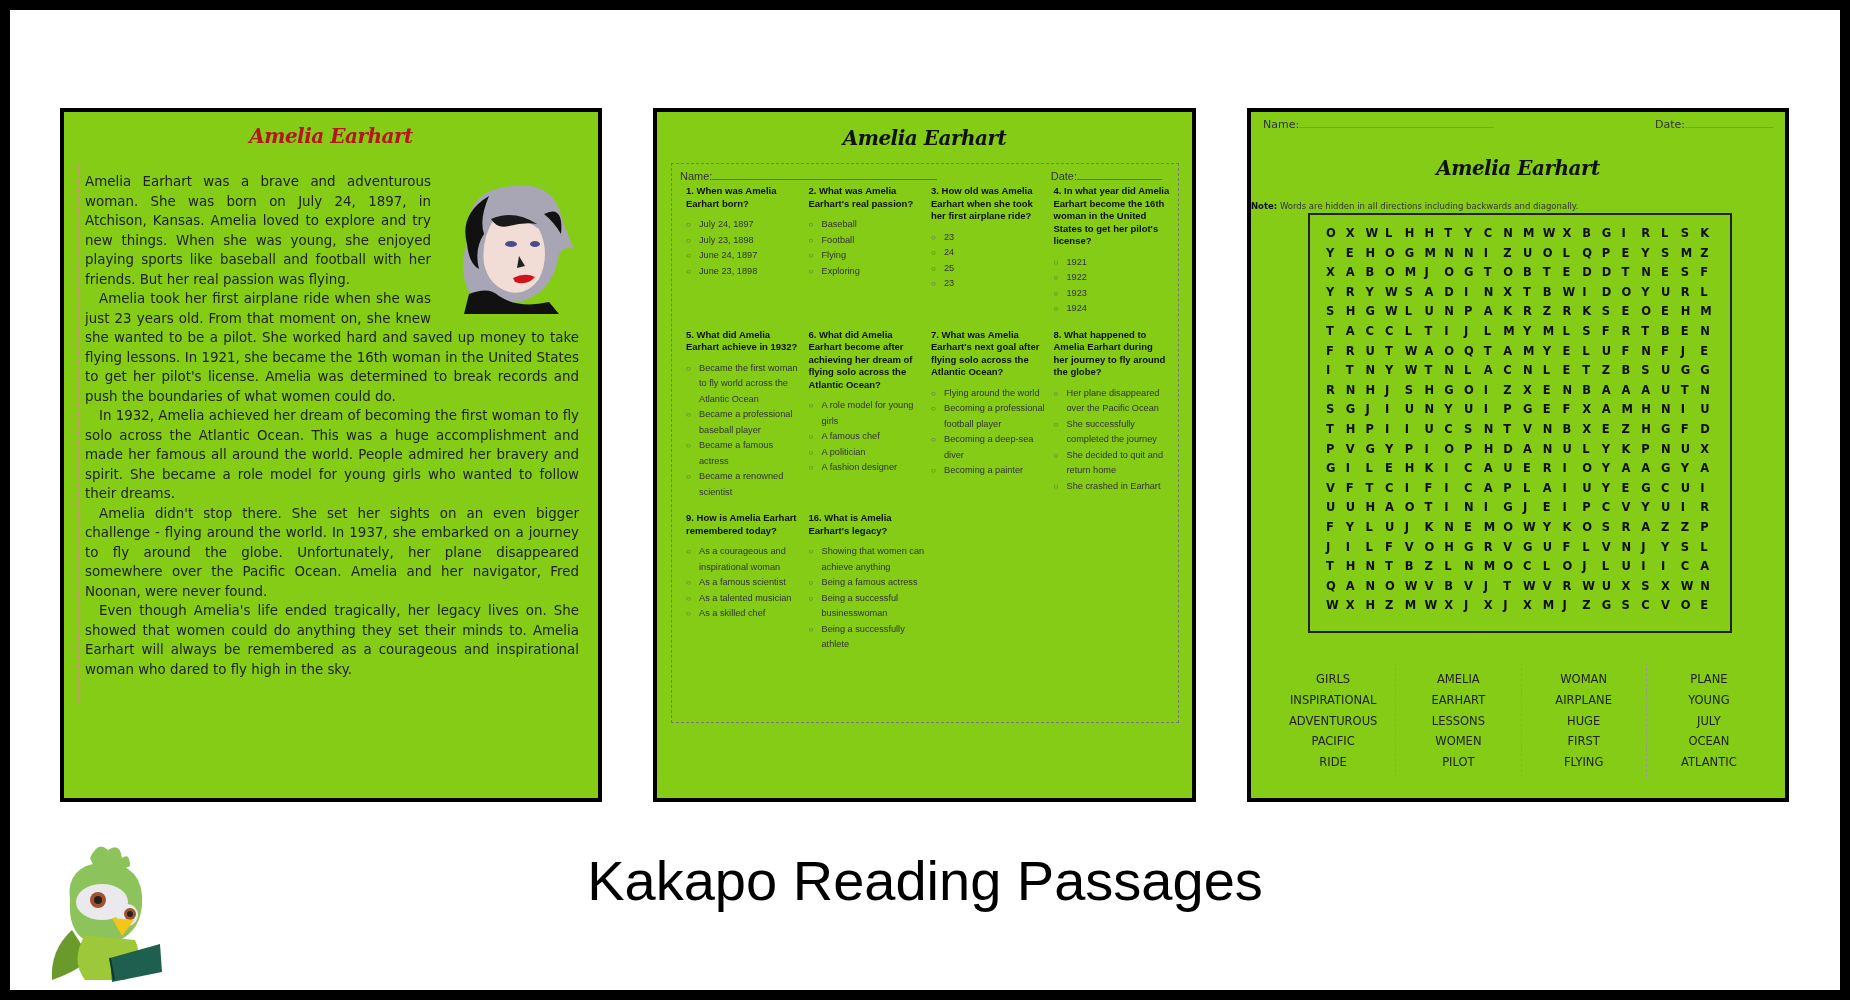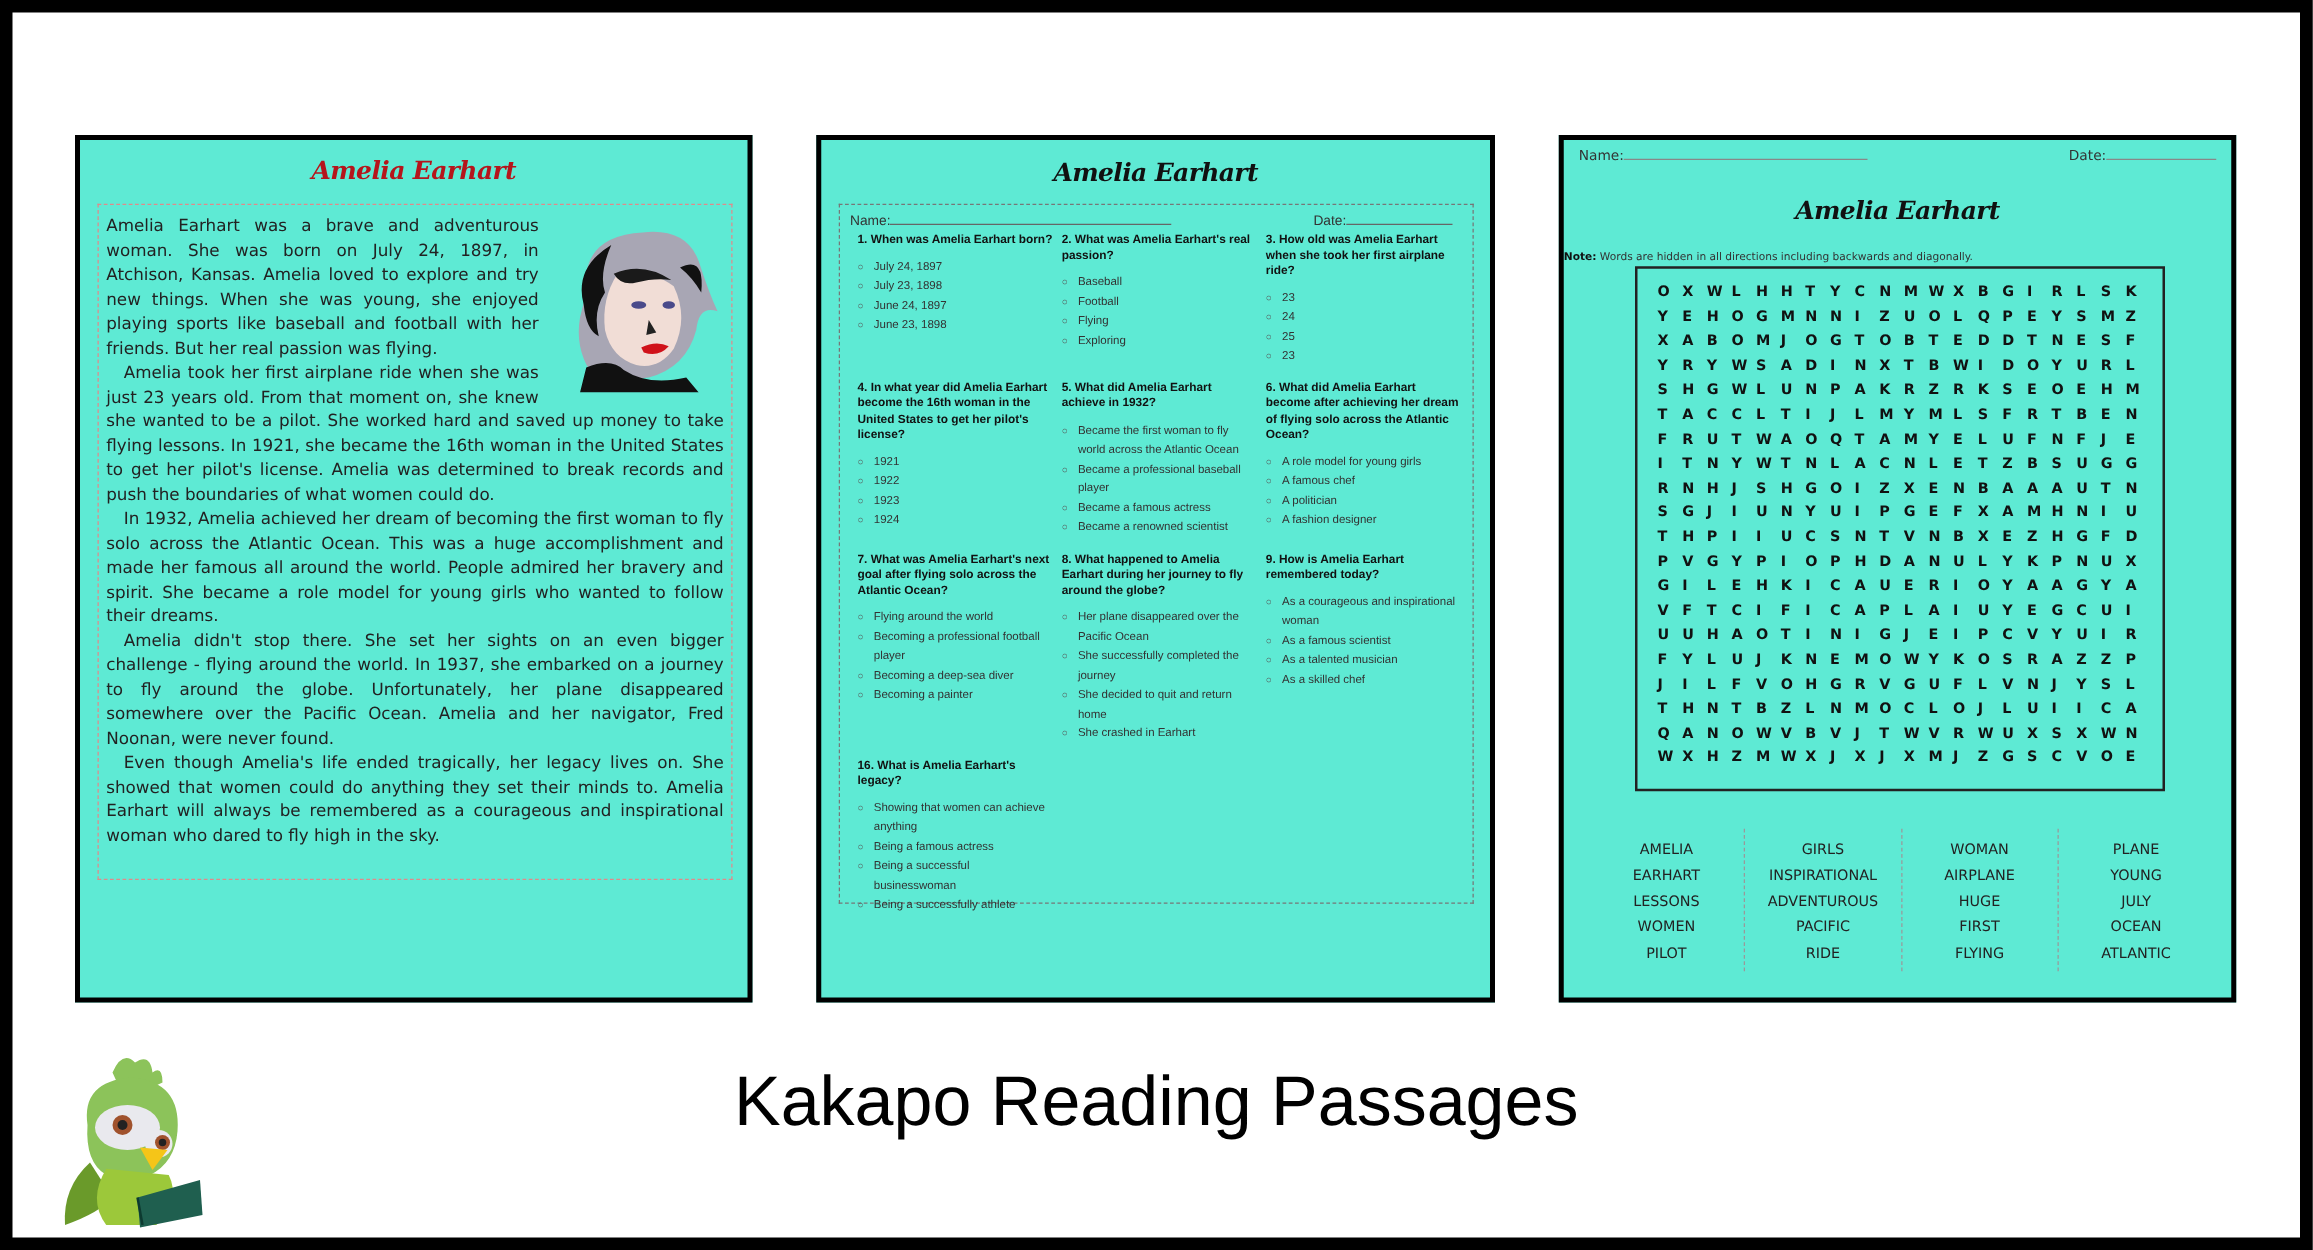--- a/index.html
+++ b/index.html
@@ -2,21 +2,21 @@
 <html><head>
 <meta charset="utf-8">
 <style>
   * { box-sizing: border-box; margin: 0; padding: 0; }
   html, body { width: 1850px; height: 1000px; background: #000; overflow: hidden; }
   .canvas {
     position: absolute; left: 10px; top: 10px; width: 1830px; height: 980px;
     background: #fff;
   }
   .card {
-    position: absolute; top: 108px; height: 694px; background: #5eead4;
+    position: absolute; top: 108px; height: 694px; background: #84cc16;
     border: 4px solid #000;
     font-family: "DejaVu Sans", sans-serif; color: #222;
   }
   .card1 { left: 60px; width: 542px; }
   .card2 { left: 653px; width: 543px; }
   .card3 { left: 1247px; width: 542px; }
 
   .script-title {
     font-family: "DejaVu Serif", serif; font-style: italic; font-weight: bold;
     font-size: 20px; text-align: center; letter-spacing: -0.5px;
@@ -39,21 +39,21 @@
   }
 
   
   .quiz-box {
     position: absolute; left: 14px; top: 51px; width: 508px; height: 560px;
     border: 1px dashed #777; padding: 6px 8px;
     font-family: "Liberation Sans", sans-serif;
   }
   .name-date { display: flex; justify-content: space-between; font-size: 11px; color: #333; margin-bottom: 3px; }
   .name-date .line { display: inline-block; border-bottom: 1px solid #666; height: 10px; vertical-align: baseline; }
-  .quiz-grid { display: grid; grid-template-columns: 1fr 1fr 1fr; column-gap: 6px; padding-left: 6px; }
+  .quiz-grid { display: grid; grid-template-columns: 1fr 1fr 1fr 1fr; column-gap: 6px; padding-left: 6px; }
   .q { margin-bottom: 12px; }
   .q-title { font-weight: bold; font-size: 9.5px; line-height: 12.5px; color: #111; margin-bottom: 7px; }
   .opt { font-size: 9.2px; line-height: 15.5px; color: #333; display: flex; }
   .opt .bullet { width: 13px; flex: none; font-size: 8px; color: #555; }
 
   
   .ws-namedate {
     position: absolute; left: 12px; top: 6px; right: 12px;
     display: flex; justify-content: space-between; font-size: 11px; color: #333;
     font-family: "DejaVu Sans", sans-serif;
@@ -759,32 +759,32 @@
         <span class="ws-cell">G</span>
         <span class="ws-cell">S</span>
         <span class="ws-cell">C</span>
         <span class="ws-cell">V</span>
         <span class="ws-cell">O</span>
         <span class="ws-cell">E</span>
       </div>
     </div>
   <div class="ws-words" id="ws-words">
       <div class="ws-col">
+        <div>GIRLS</div>
+        <div>INSPIRATIONAL</div>
+        <div>ADVENTUROUS</div>
+        <div>PACIFIC</div>
+        <div>RIDE</div>
+      </div>
+      <div class="ws-col">
         <div>AMELIA</div>
         <div>EARHART</div>
         <div>LESSONS</div>
         <div>WOMEN</div>
         <div>PILOT</div>
-      </div>
-      <div class="ws-col">
-        <div>GIRLS</div>
-        <div>INSPIRATIONAL</div>
-        <div>ADVENTUROUS</div>
-        <div>PACIFIC</div>
-        <div>RIDE</div>
       </div>
       <div class="ws-col">
         <div>WOMAN</div>
         <div>AIRPLANE</div>
         <div>HUGE</div>
         <div>FIRST</div>
         <div>FLYING</div>
       </div>
       <div class="ws-col">
         <div>PLANE</div>

